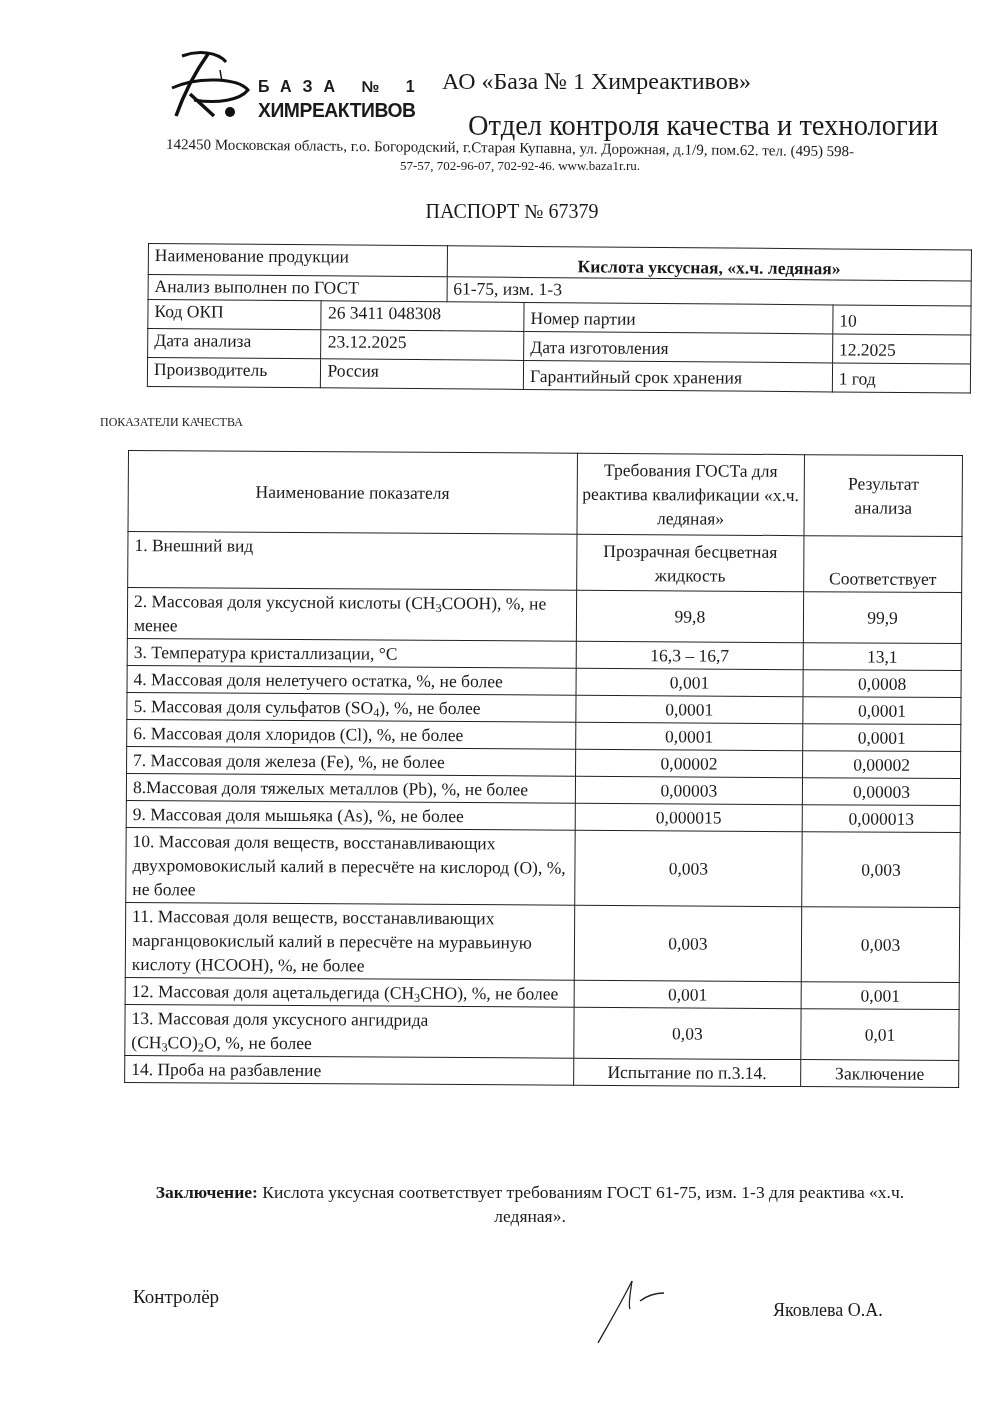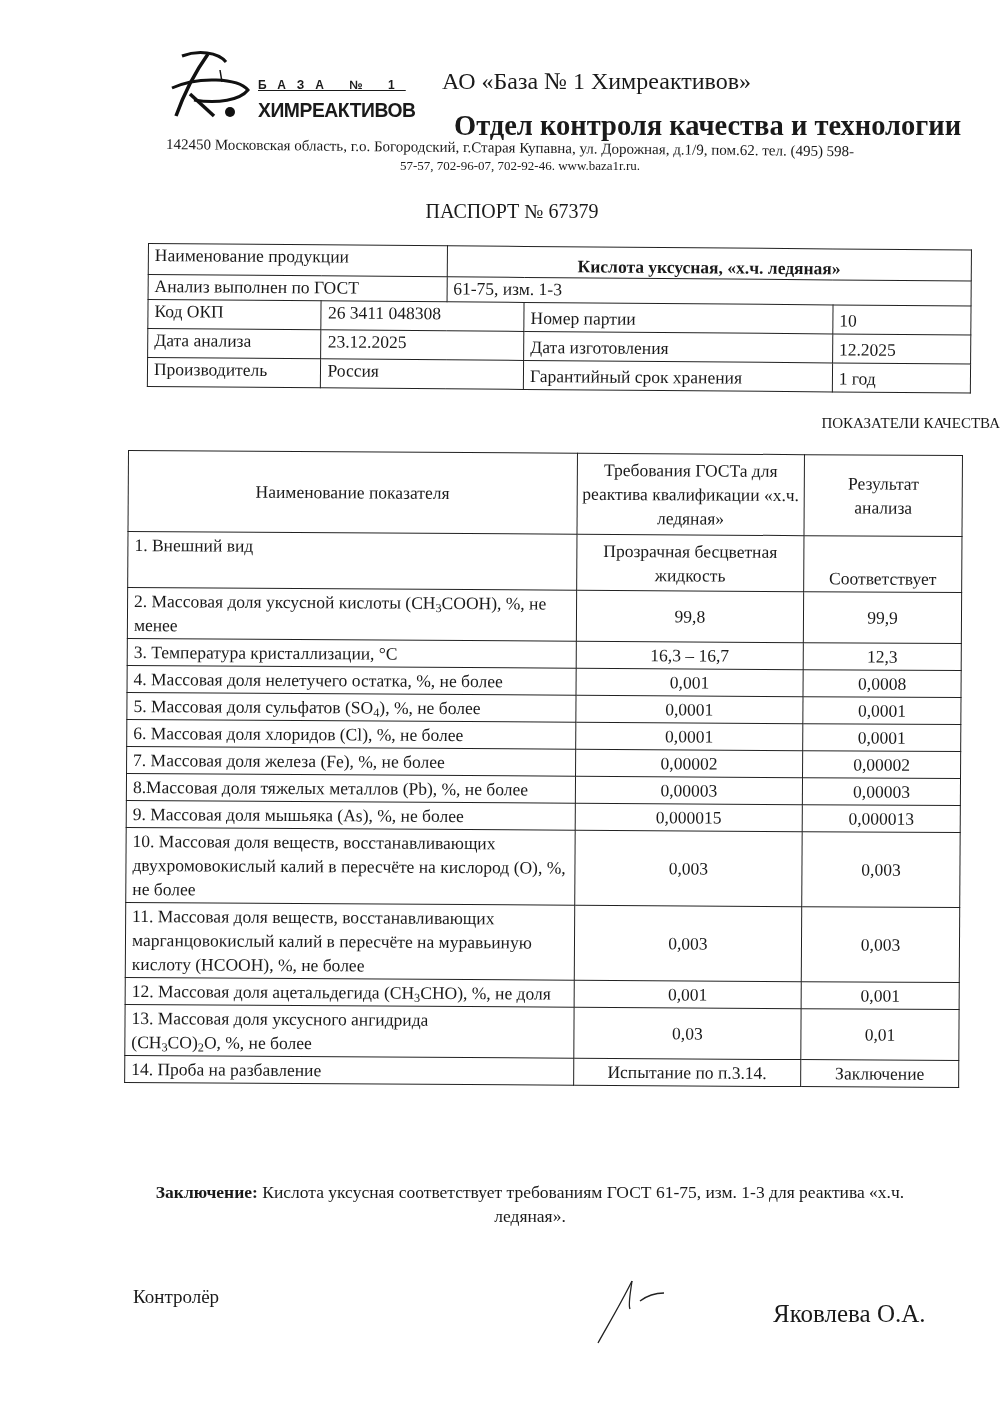--- a/index.html
+++ b/index.html
@@ -5,51 +5,51 @@
   html, body { margin: 0; padding: 0; background: #ffffff; }
   body {
     width: 1000px; height: 1415px; position: relative; overflow: hidden;
     font-family: "Liberation Serif", serif; color: #1a1a1a;
   }
   .abs { position: absolute; }
 
   
   .logo { left: 168px; top: 48px; width: 95px; height: 72px; }
   .logo-baza { left: 258px; top: 78px; font-family: "Liberation Sans", sans-serif; font-weight: bold;
-    font-size: 12px; letter-spacing: 11px; color: #1a1a1a; text-decoration: underline; }
+    font-size: 16px; letter-spacing: 11px; color: #1a1a1a; }
   .logo-him { left: 258px; top: 98px; font-family: "Liberation Sans", sans-serif; font-weight: bold;
     font-size: 21px; letter-spacing: -0.5px; color: #1a1a1a; transform: scaleX(0.92); transform-origin: left; }
   .org-title { left: 442px; top: 68px; font-size: 24px; white-space: nowrap; }
-  .org-dept { left: 454px; top: 110px; font-size: 28.5px; white-space: nowrap; font-weight: bold; }
+  .org-dept { left: 468px; top: 110px; font-size: 28.5px; white-space: nowrap; }
   .addr1 { left: 166px; top: 136px; font-size: 15px; white-space: nowrap; transform: rotate(0.6deg); transform-origin: left; }
   .addr2 { left: 400px; top: 158px; font-size: 13px; white-space: nowrap; }
 
   .passport-title { left: 0; width: 904px; top: 200px; text-align: center; font-size: 20px; padding-left: 120px; box-sizing: border-box; }
 
   
   .info { left: 148px; top: 243px; width: 824px; border-collapse: collapse; font-size: 17.5px; transform: rotate(0.45deg); transform-origin: left top; }
   .info td { border: 1.3px solid #222; padding: 0 6px; height: 24px; vertical-align: top; line-height: 22px; white-space: nowrap; }
   .info .bold { font-weight: bold; text-align: center; vertical-align: bottom; }
 
-  .section-title { left: 0; width: 1000px; top: 415px; text-align: right; font-size: 15px; padding-left: 100px; box-sizing: border-box; }
+  .section-title { left: 0; width: 1000px; top: 415px; text-align: left; font-size: 12px; padding-left: 100px; box-sizing: border-box; }
 
   
   .q { left: 128px; top: 450px; width: 835px; border-collapse: collapse; font-size: 17.5px; transform: rotate(0.35deg); transform-origin: left top; }
   .q td { border: 1.3px solid #222; padding: 1px 6px; line-height: 24px; vertical-align: top; }
   .q td.c { text-align: center; vertical-align: middle; }
   .q th { border: 1.3px solid #222; font-weight: normal; line-height: 24px; padding: 4px 4px; text-align: center; }
   .q col.c1 { width: 449px; } .q col.c2 { width: 228px; } .q col.c3 { width: 158px; }
   sub { font-size: 70%; vertical-align: -3px; line-height: 0; }
 
   .conclusion { left: 150px; width: 760px; top: 1180px; text-align: center; font-size: 17.5px; line-height: 24px; }
   .conclusion b { font-weight: bold; margin-top: 36px; }
 
   .controller { left: 133px; top: 1286px; font-size: 19px; }
   .signature { left: 590px; top: 1275px; width: 100px; height: 72px; }
-  .signer { left: 773px; top: 1300px; font-size: 25px; }
+  .signer { left: 773px; top: 1300px; font-size: 18px; }
 </style>
 </head>
 <body>
 
 <svg class="abs logo" viewBox="0 0 95 72">
   <path d="M14 8 C 30 2, 50 4, 58 14" stroke="#111" stroke-width="3" fill="none"></path>
   <path d="M40 6 C 30 20, 18 40, 8 68" stroke="#111" stroke-width="3.5" fill="none"></path>
   <path d="M4 40 C 30 28, 70 30, 80 42 C 72 52, 50 56, 26 52" stroke="#111" stroke-width="3" fill="none"></path>
   <path d="M22 46 L 46 68" stroke="#111" stroke-width="3.5" fill="none"></path>
   <path d="M52 22 L 54 34" stroke="#111" stroke-width="1.5" fill="none"></path>
@@ -122,21 +122,21 @@
     <td class="c" style="vertical-align:bottom">Соответствует</td>
   </tr>
   <tr>
     <td><span>2. Массовая доля уксусной кислоты (CH</span><sub>3</sub><span>COOH), %, не менее</span></td>
     <td class="c">99,8</td>
     <td class="c">99,9</td>
   </tr>
   <tr>
     <td>3. Температура кристаллизации, °С</td>
     <td class="c">16,3 – 16,7</td>
-    <td class="c">12,3</td>
+    <td class="c">13,1</td>
   </tr>
   <tr>
     <td style="white-space:nowrap">4. Массовая доля нелетучего остатка, %, не более</td>
     <td class="c">0,001</td>
     <td class="c">0,0008</td>
   </tr>
   <tr>
     <td><span>5. Массовая доля сульфатов (SO</span><sub>4</sub><span>), %, не более</span></td>
     <td class="c">0,0001</td>
     <td class="c">0,0001</td>
@@ -165,21 +165,21 @@
     <td>10. Массовая доля веществ, восстанавливающих двухромовокислый калий в пересчёте на кислород (О), %, не более</td>
     <td class="c">0,003</td>
     <td class="c">0,003</td>
   </tr>
   <tr>
     <td>11. Массовая доля веществ, восстанавливающих марганцовокислый калий в пересчёте на муравьиную кислоту (НСООН), %, не более</td>
     <td class="c">0,003</td>
     <td class="c">0,003</td>
   </tr>
   <tr>
-    <td><span>12. Массовая доля ацетальдегида (CH</span><sub>3</sub><span>CHO), %, не доля</span></td>
+    <td><span>12. Массовая доля ацетальдегида (CH</span><sub>3</sub><span>CHO), %, не более</span></td>
     <td class="c">0,001</td>
     <td class="c">0,001</td>
   </tr>
   <tr>
     <td style="padding-right:60px"><span>13. Массовая доля уксусного ангидрида (CH</span><sub>3</sub><span>CO)</span><sub>2</sub><span>O, %, не более</span></td>
     <td class="c">0,03</td>
     <td class="c">0,01</td>
   </tr>
   <tr>
     <td>14. Проба на разбавление</td>

